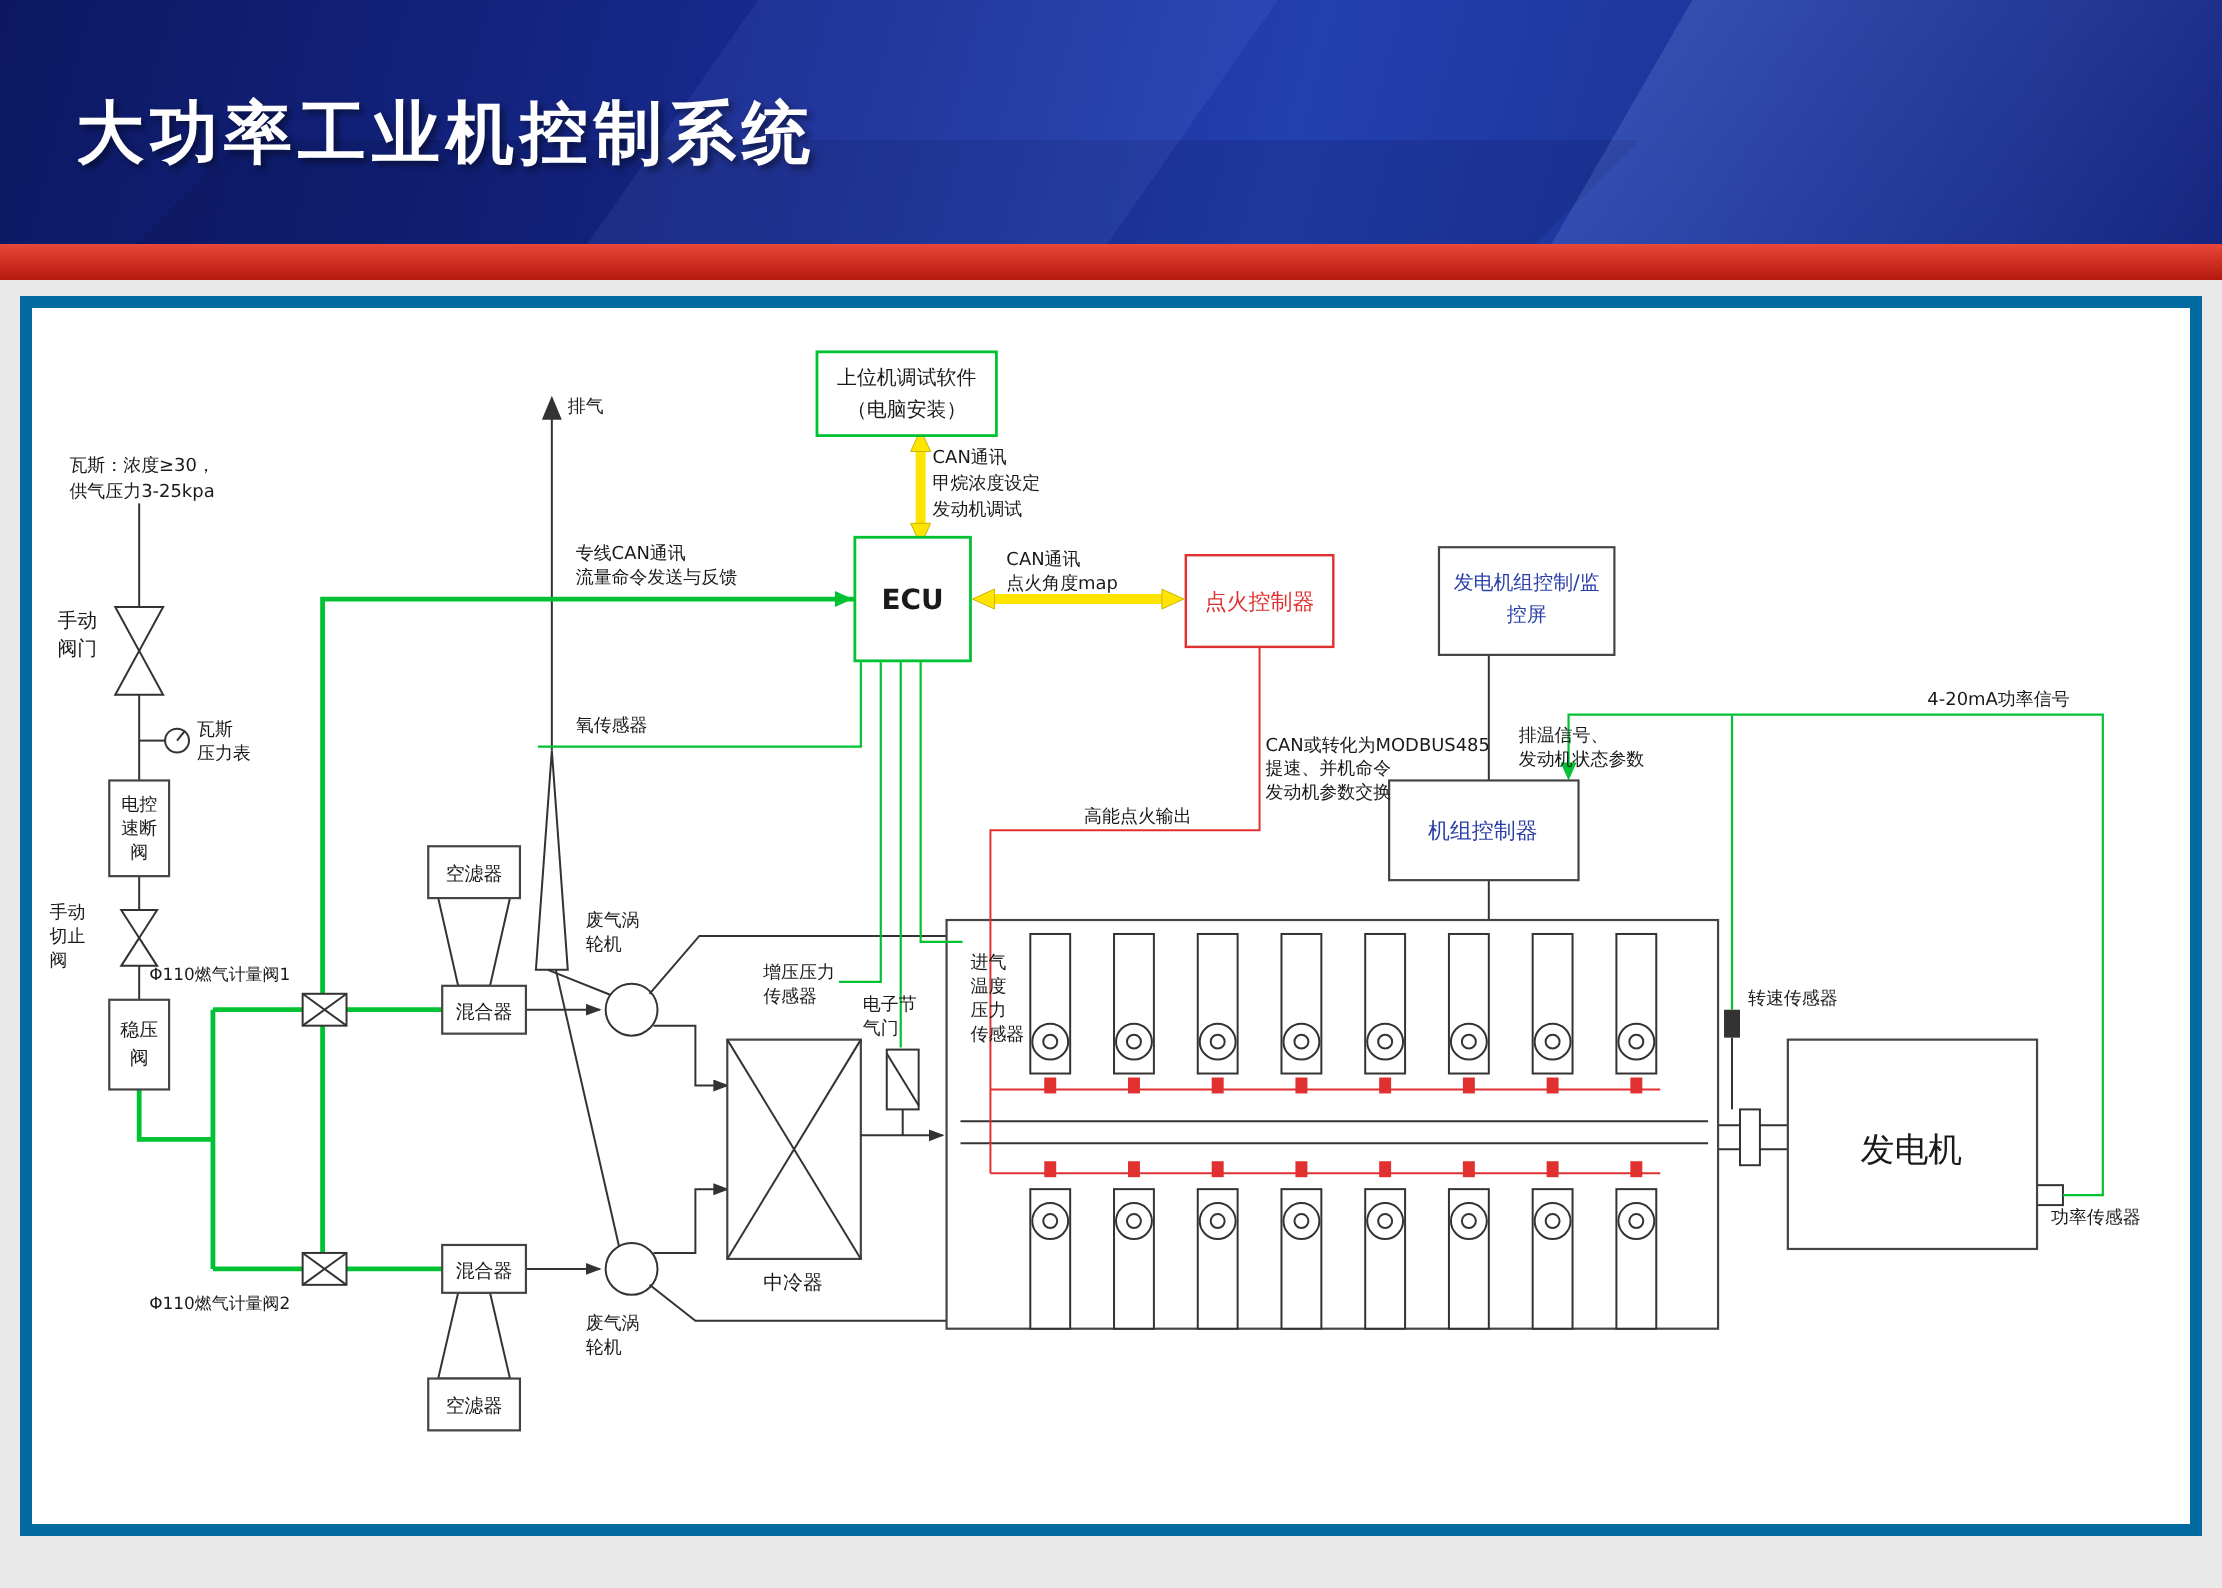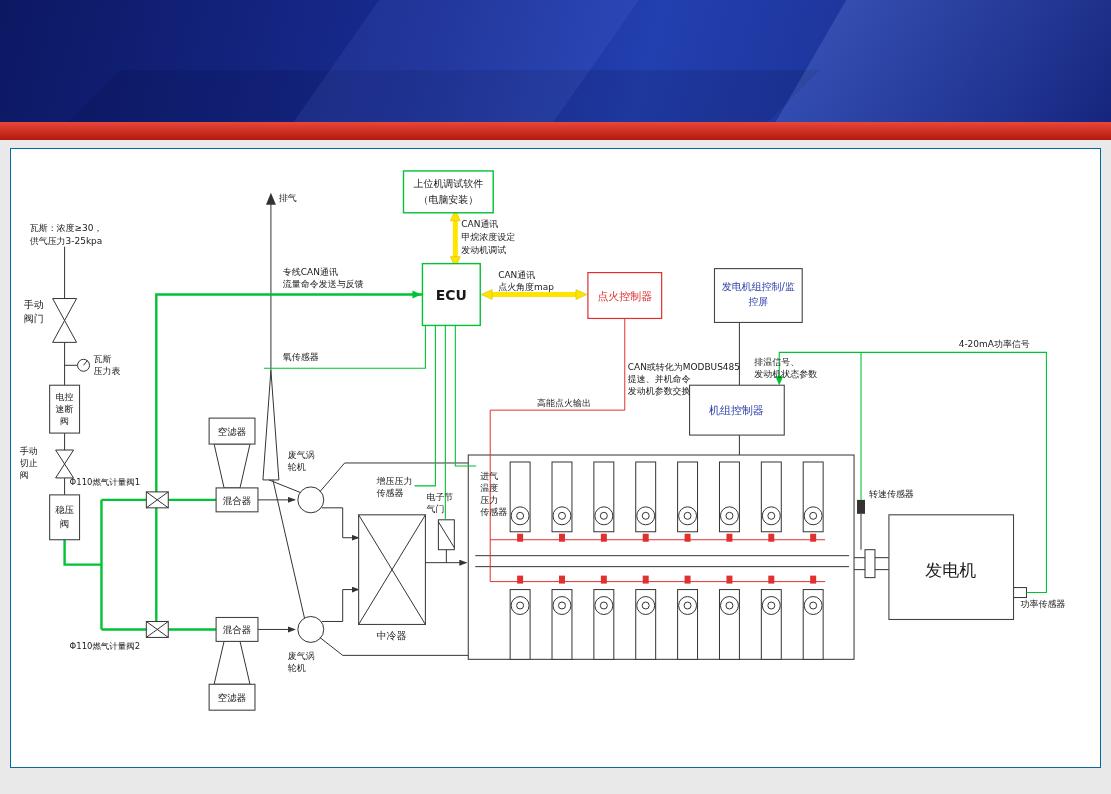--- a/index.html
+++ b/index.html
@@ -6,21 +6,21 @@
   html,body{width:1111px;height:794px}
   body{background:#e9e9e9;font-family:"DejaVu Sans","Liberation Sans",sans-serif;position:relative;overflow:hidden}
   .header{position:absolute;left:0;top:0;width:1111px;height:122px;
     background:linear-gradient(105deg,#0c1862 0%,#182b91 38%,#2340b0 58%,#16267f 100%);overflow:hidden}
   .streak1{position:absolute;left:330px;top:-40px;width:260px;height:220px;background:rgba(130,160,255,.10);transform:skewX(-35deg)}
   .streak2{position:absolute;left:800px;top:-60px;width:460px;height:280px;
     background:linear-gradient(115deg,rgba(150,180,255,.20),rgba(255,255,255,0) 70%);transform:skewX(-30deg)}
   .streak3{position:absolute;left:60px;top:70px;width:700px;height:120px;background:rgba(0,0,30,.12);transform:skewX(-45deg)}
   .title{position:absolute;left:38px;top:44px;font-size:34px;font-weight:bold;color:#fff;letter-spacing:3px;text-shadow:2px 2px 3px rgba(0,0,0,.45)}
   .redbar{position:absolute;left:0;top:122px;width:1111px;height:18px;background:linear-gradient(#e8473a,#b5180d)}
-  .panel{position:absolute;left:10px;top:148px;width:1091px;height:620px;background:#fff;border:1px solid #0369a1}
+  .panel{position:absolute;left:10px;top:148px;width:1091px;height:620px;background:#fff;border:6px solid #0369a1}
   svg text{font-family:"DejaVu Sans","Liberation Sans",sans-serif;fill:#1a1a1a}
   .t8{font-size:8.5px}.t9{font-size:9px}.t95{font-size:9.5px}.t10{font-size:10px}
   .t11{font-size:11px}.t14{font-size:14px;font-weight:bold}.t17{font-size:17px}
   .mid{text-anchor:middle}
   .ln{stroke:#333;stroke-width:1;fill:none}
   .lnf{stroke:#333;stroke-width:1;fill:#fff}
   .box{stroke:#444;stroke-width:1.1;fill:#fff}
   .gbox{stroke:var(--green,#00b43c);stroke-width:1.4;fill:#fff}
   .rbox{stroke:var(--red,#e03030);stroke-width:1.2;fill:#fff}
   .gl{stroke:var(--green,#00c233);fill:none}
@@ -35,20 +35,21 @@
   .redtxt{fill:var(--red,#d8251c)}
   .bluetxt{fill:#2b3fa8}
 </style>
 </head>
 <body>
 
 <div class="header">
   <div class="streak3"></div>
   <div class="streak1"></div>
   <div class="streak2"></div>
+  <div class="title">大功率工业机控制系统</div>
 </div>
 <div class="redbar"></div>
 
 <div class="panel">
 <svg viewBox="0 0 1091 620" width="1089" height="618">
   <defs>
     <marker id="ak" markerWidth="9" markerHeight="8" refX="7" refY="3" orient="auto">
           <path d="M0,0L8,3L0,6Z" fill="#333"></path>
         </marker>
     <g id="cyl-top">

